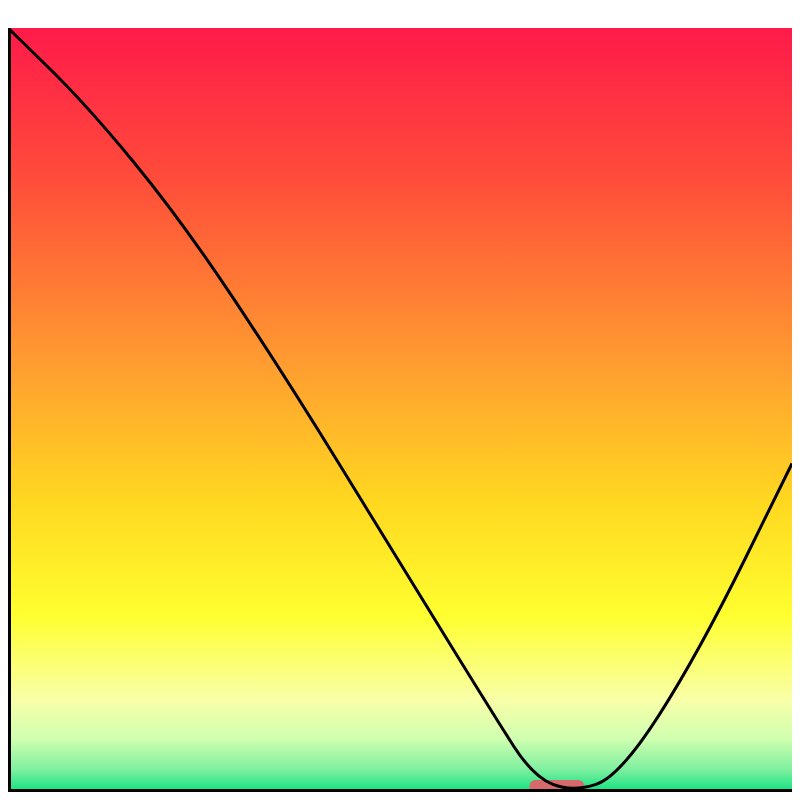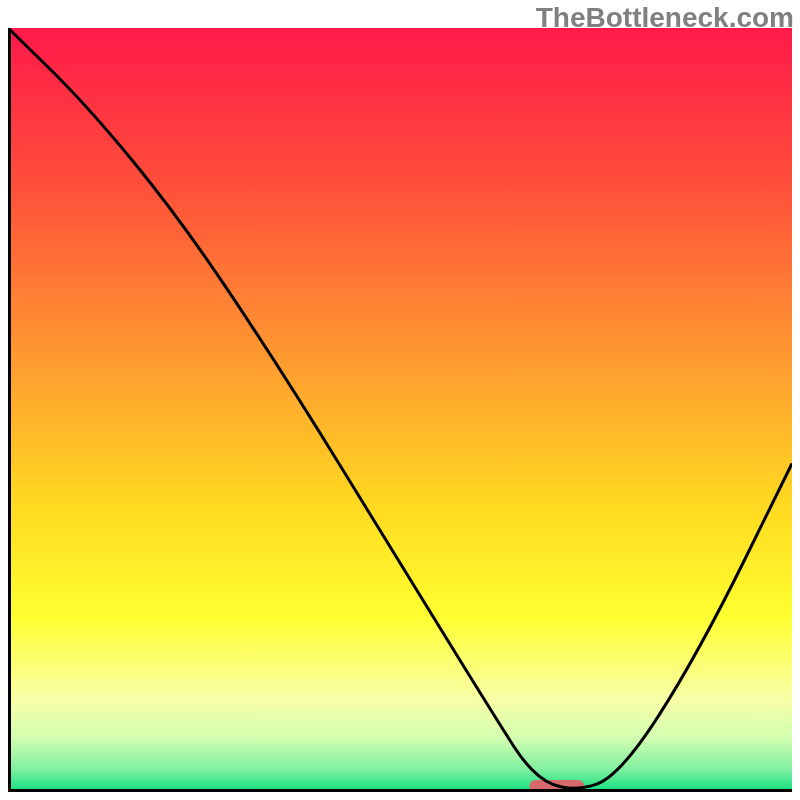--- a/index.html
+++ b/index.html
@@ -35,21 +35,20 @@
   }
   svg {
     display: block;
   }
 </style>
 </head>
 <body>
 
 <div class="container">
 
-  <div class="watermark">TheBottleneck.com</div>
 
   <div class="chart-area">
     <svg id="chart-svg" width="784" height="764" viewBox="0 0 784 764">
       <defs>
         <linearGradient id="bg-grad" x1="0" y1="0" x2="0" y2="1">
             <stop offset="0.0%" stop-color="#ff1a4a"></stop>
             <stop offset="20.0%" stop-color="#ff4d3a"></stop>
             <stop offset="45.0%" stop-color="#ffa030"></stop>
             <stop offset="62.0%" stop-color="#ffd820"></stop>
             <stop offset="77.0%" stop-color="#ffff30"></stop>

